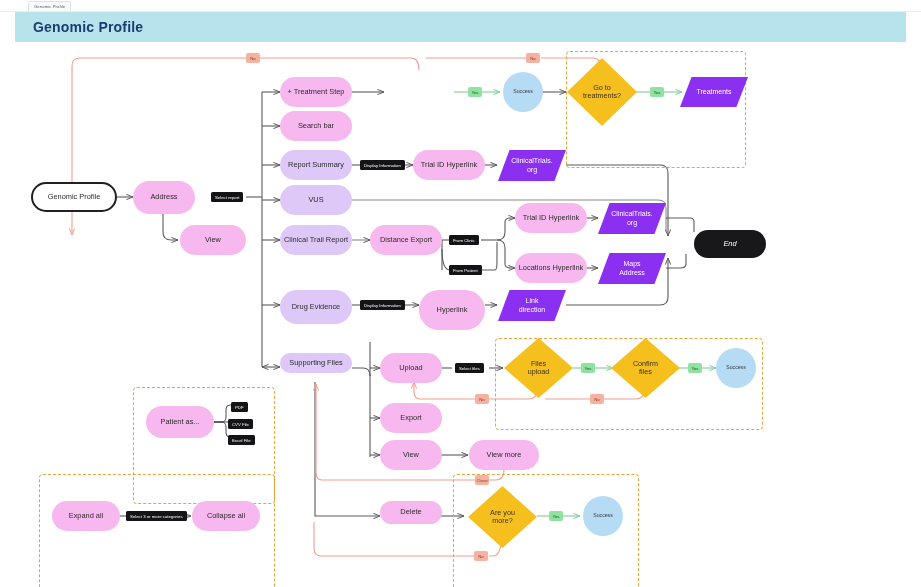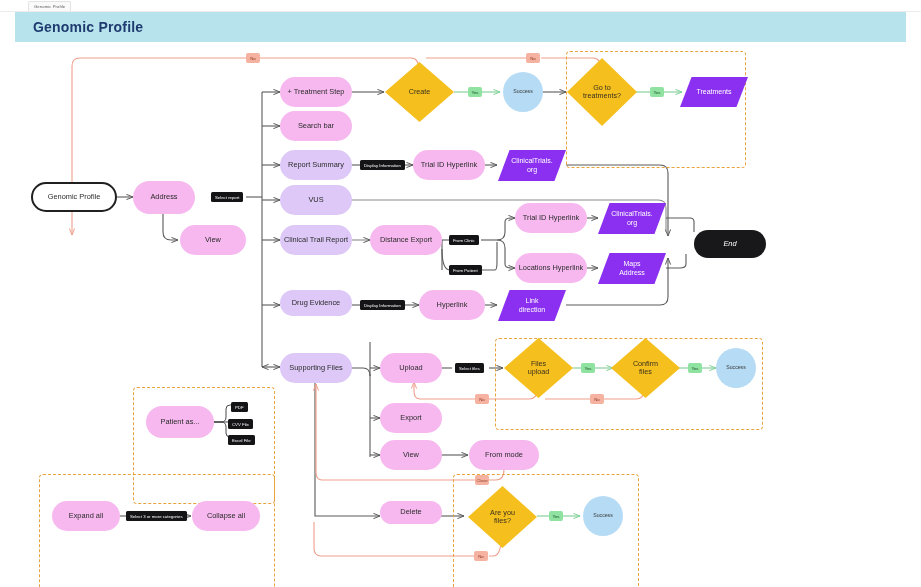--- a/index.html
+++ b/index.html
@@ -255,24 +255,20 @@
   </div>
 
   <div class="chip chip-dark" style="left:211px; top:150px;">
     <span>Select report</span>
   </div>
 
   <div class="node pill" style="left:280px; top:35px; width:72px; height:30px;">
     <span>+ Treatment Step</span>
   </div>
 
-  <div class="diamond-wrap" style="left:385px; top:20px; width:69px; height:60px;">
-    <div class="diamond"></div>
-    <div class="diamond-label">Create</div>
-  </div>
 
   <div class="chip chip-yes" style="left:468px; top:45px;">
     <span>Yes</span>
   </div>
 
   <div class="node circle" style="left:503px; top:30px; width:40px; height:40px;">
     <span>Success</span>
   </div>
 
   <div class="diamond-wrap" style="left:567px; top:16px; width:70px; height:68px;">
@@ -342,40 +338,40 @@
   </div>
   <div class="node pill" style="left:515px; top:211px; width:72px; height:30px;">
     <span>Locations Hyperlink</span>
   </div>
   <div class="para-wrap" style="left:598px; top:211px; width:68px; height:31px;">
     <div class="para"></div>
     <div class="para-label">Maps
 Address</div>
   </div>
 
-  <div class="node pill-alt" style="left:280px; top:248px; width:72px; height:26px;">
+  <div class="node pill-alt" style="left:280px; top:248px; width:72px; height:34px;">
     <span>Drug Evidence</span>
   </div>
   <div class="chip chip-dark" style="left:360px; top:258px;">
     <span>Display Information</span>
   </div>
-  <div class="node pill" style="left:419px; top:248px; width:66px; height:30px;">
+  <div class="node pill" style="left:419px; top:248px; width:66px; height:40px;">
     <span>Hyperlink</span>
   </div>
   <div class="para-wrap" style="left:498px; top:248px; width:68px; height:31px;">
     <div class="para"></div>
     <div class="para-label">Link
 direction</div>
   </div>
 
   <div class="node end" style="left:694px; top:188px; width:72px; height:28px;">
     <span>End</span>
   </div>
 
-  <div class="node pill-alt" style="left:280px; top:311px; width:72px; height:30px;">
+  <div class="node pill-alt" style="left:280px; top:311px; width:72px; height:20px;">
     <span>Supporting Files</span>
   </div>
   <div class="node pill" style="left:380px; top:311px; width:62px; height:30px;">
     <span>Upload</span>
   </div>
   <div class="chip chip-dark" style="left:455px; top:321px;">
     <span>Select files</span>
   </div>
   <div class="diamond-wrap" style="left:504px; top:296px; width:69px; height:60px;">
     <div class="diamond"></div>
@@ -403,33 +399,33 @@
     <span>No</span>
   </div>
 
   <div class="node pill" style="left:380px; top:361px; width:62px; height:30px;">
     <span>Export</span>
   </div>
   <div class="node pill" style="left:380px; top:398px; width:62px; height:30px;">
     <span>View</span>
   </div>
   <div class="node pill" style="left:469px; top:398px; width:70px; height:30px;">
-    <span>From mode</span>
+    <span>View more</span>
   </div>
   <div class="chip chip-no" style="left:475px; top:433px;">
     <span>Close</span>
   </div>
 
   <div class="node pill" style="left:380px; top:459px; width:62px; height:23px;">
     <span>Delete</span>
   </div>
   <div class="diamond-wrap" style="left:468px; top:444px; width:69px; height:62px;">
     <div class="diamond"></div>
     <div class="diamond-label">Are you
-files?</div>
+more?</div>
   </div>
   <div class="chip chip-yes" style="left:549px; top:469px;">
     <span>Yes</span>
   </div>
   <div class="node circle" style="left:583px; top:454px; width:40px; height:40px;">
     <span>Success</span>
   </div>
   <div class="chip chip-no" style="left:474px; top:509px;">
     <span>No</span>
   </div>

